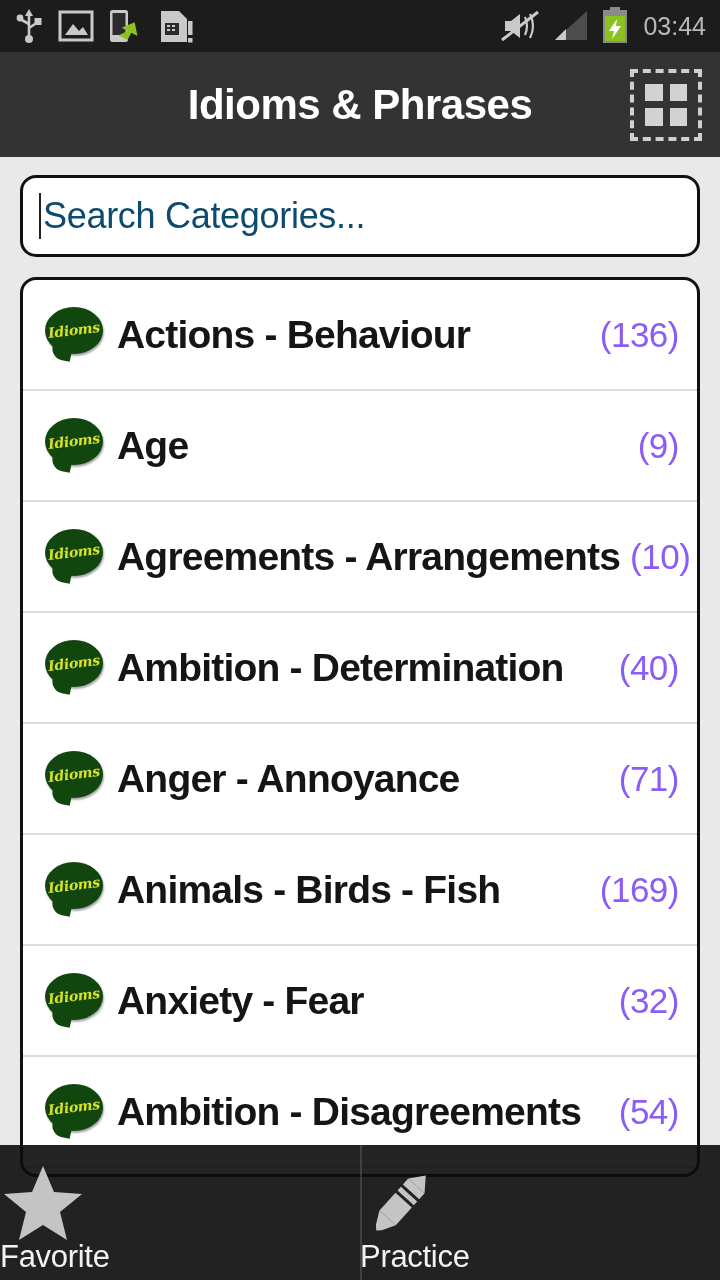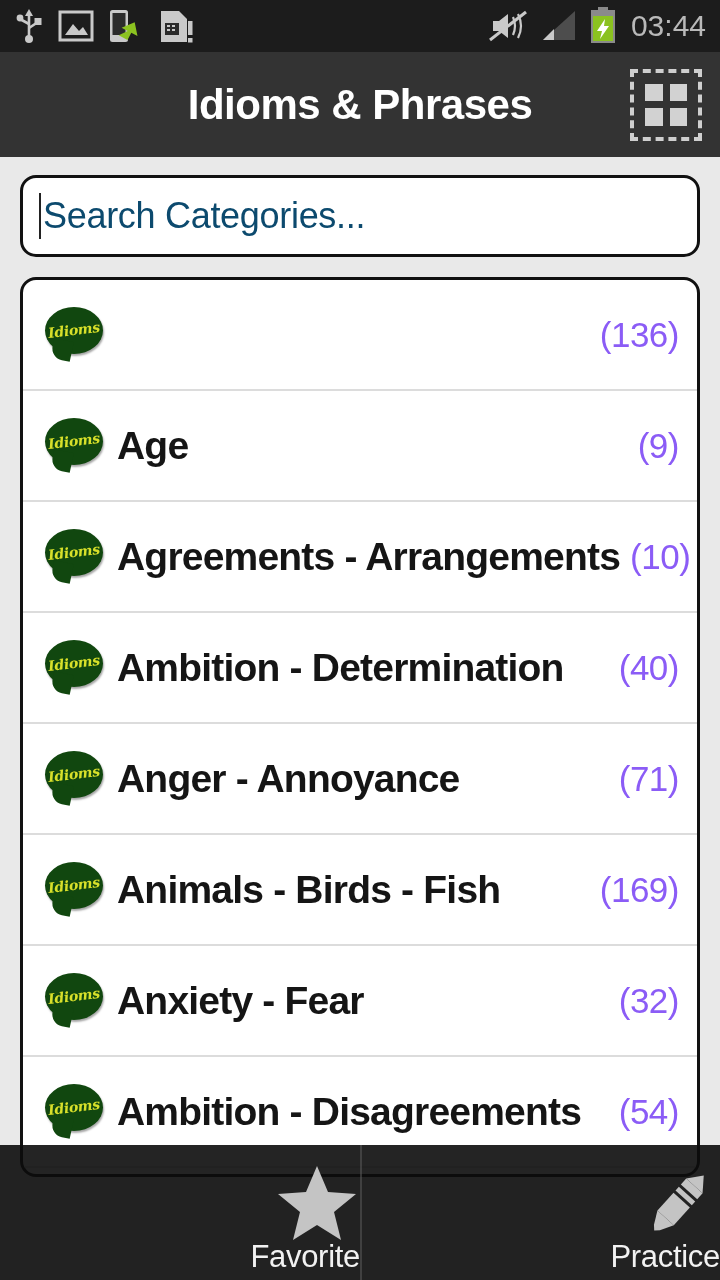--- a/index.html
+++ b/index.html
@@ -12,21 +12,21 @@
   #app { position:relative; width:720px; height:1280px; background:#e9e9e9; }
 
   
   .statusbar{
     position:relative; height:52px; background:#1c1c1c;
     display:flex; align-items:center; padding:0 14px;
   }
   .sb-left{ display:flex; align-items:center; gap:14px; }
   .sb-right{ margin-left:auto; display:flex; align-items:center; gap:12px; }
   .sb-clock{
-    color:#b9b9b9; font-size:30px; letter-spacing:0px;
+    color:#b9b9b9; font-size:25px; letter-spacing:0px;
     font-family:"Liberation Sans", sans-serif; line-height:1;
     padding-left:2px;
     text-align:right;
   }
   .sb-ico{ display:block; }
 
   
   .actionbar{
     position:relative; height:105px; background:#333333;
     display:flex; align-items:center; justify-content:center;text-align:center;
@@ -121,21 +121,21 @@
 
   
   .bottomnav{
     position:absolute; left:0; bottom:0; width:720px; height:135px;
     background:rgba(12,12,12,0.90);
     display:flex;
   }
   .navitem{
     flex:1 1 33.33%;
     display:flex; flex-direction:column;
-    align-items:flex-end; justify-content:flex-end;
+    align-items:flex-start; justify-content:flex-end;
     padding-bottom:8px;
     position:relative;
   }
   .navitem + .navitem::before{
     content:""; position:absolute; left:0; top:0;
     width:2px; height:100%; background:rgba(90,90,90,.55);
   }
   .nav-ico{
     height:76px; display:flex; align-items:center; justify-content:center;
   }
@@ -234,20 +234,21 @@
 
     <div class="listcard">
 
       <div class="row">
         <div class="bubble">
           <div class="bd">
               <span>Idioms</span>
             </div>
           <div class="tail"></div>
         </div>
+        <div class="row-label">Actions - Behaviour</div>
         <div class="row-count">(136)</div>
       </div>
 
       <div class="row">
         <div class="bubble">
           <div class="bd">
               <span>Idioms</span>
             </div>
           <div class="tail"></div>
         </div>

